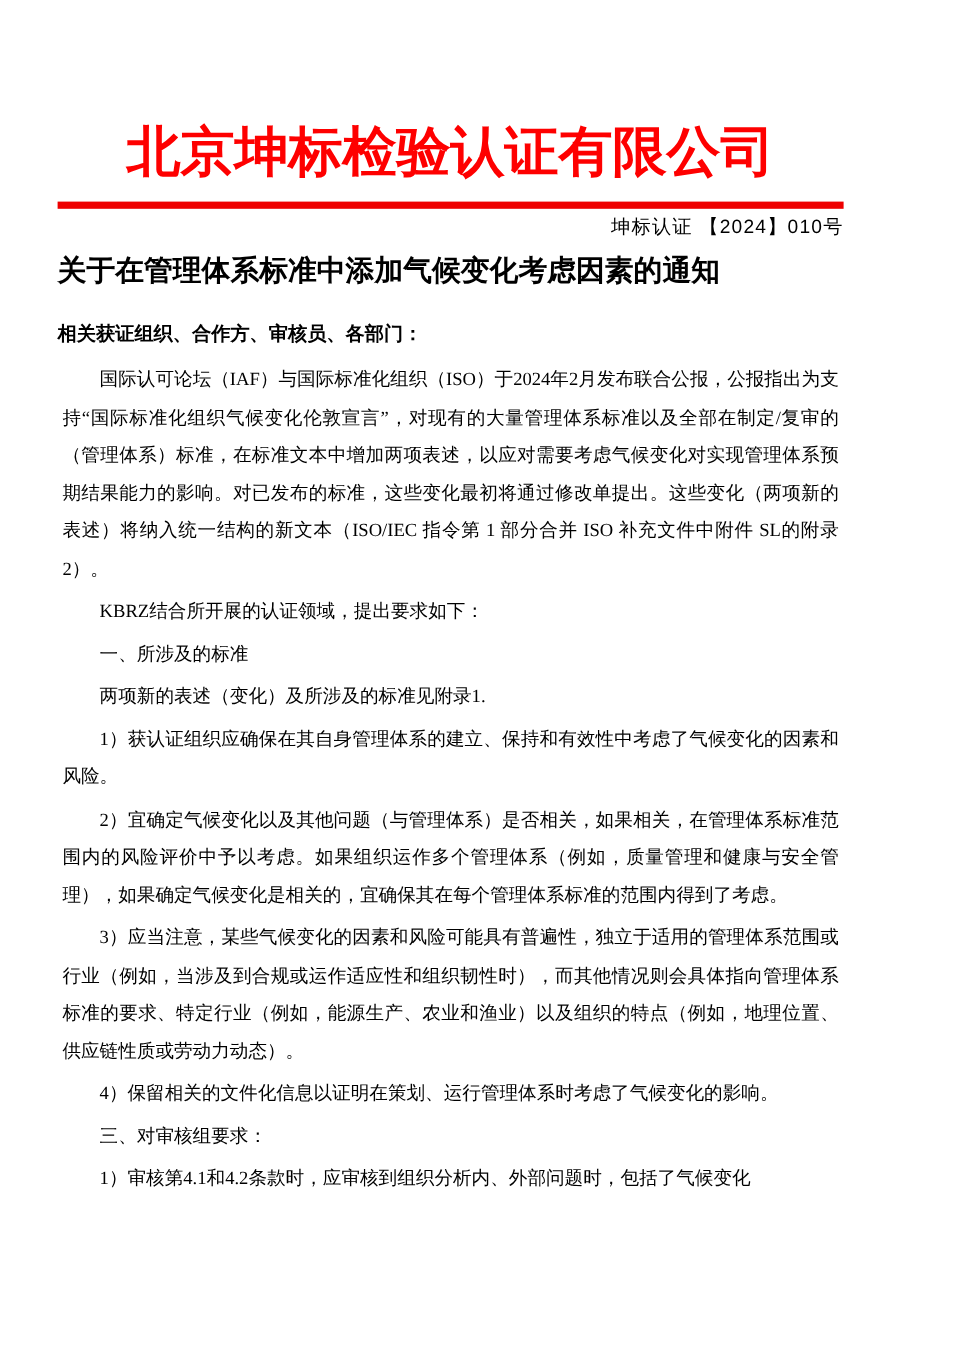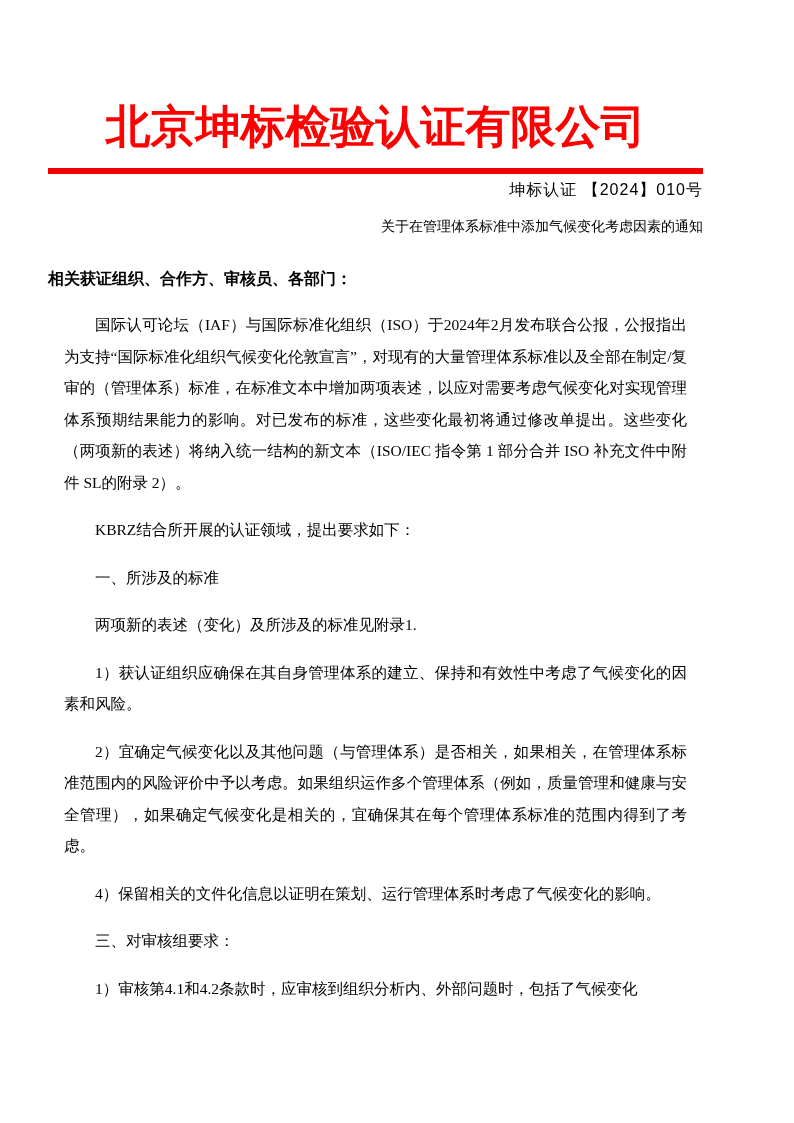--- a/index.html
+++ b/index.html
@@ -39,38 +39,38 @@
   .doc-no {
     margin-top: 5px;
     text-align: right;
     font-size: 16px;
     line-height: 22px;
     letter-spacing: 1px;
     font-family: "Liberation Sans", "DejaVu Sans", sans-serif;
   }
   .title {
     margin: 10px 0 0 0;
-    text-align: right;
-    font-size: 14px;
-    font-weight: normal;
+    text-align: left;
+    font-size: 24px;
+    font-weight: bold;
     line-height: 30px;
     font-family: "Liberation Sans", "DejaVu Sans", sans-serif;
   }
   .salutation {
     margin: 24px 0 0 0;
     font-size: 16px;
     font-weight: bold;
     line-height: 28px;
     font-family: "Liberation Sans", "DejaVu Sans", sans-serif;
   }
   .body-text {
     margin-top: 8px;
   }
   .para {
-    margin: 16px;
+    margin: 4px;
     font-size: 15.5px;
     line-height: 31.5px;
     text-align: justify;
     text-justify: inter-ideograph;
     text-indent: 2em;
     word-break: break-all;
   }
 </style>
 </head>
 <body>
@@ -88,20 +88,21 @@
     <main>
       <p class="salutation">相关获证组织、合作方、审核员、各部门：</p>
 
       <div class="body-text">
         <p class="para">国际认可论坛（IAF）与国际标准化组织（ISO）于2024年2月发布联合公报，公报指出为支持“国际标准化组织气候变化伦敦宣言”，对现有的大量管理体系标准以及全部在制定/复审的（管理体系）标准，在标准文本中增加两项表述，以应对需要考虑气候变化对实现管理体系预期结果能力的影响。对已发布的标准，这些变化最初将通过修改单提出。这些变化（两项新的表述）将纳入统一结构的新文本（ISO/IEC 指令第 1 部分合并 ISO 补充文件中附件 SL的附录 2）。</p>
         <p class="para">KBRZ结合所开展的认证领域，提出要求如下：</p>
         <p class="para">一、所涉及的标准</p>
         <p class="para">两项新的表述（变化）及所涉及的标准见附录1.</p>
         <p class="para">1）获认证组织应确保在其自身管理体系的建立、保持和有效性中考虑了气候变化的因素和风险。</p>
         <p class="para">2）宜确定气候变化以及其他问题（与管理体系）是否相关，如果相关，在管理体系标准范围内的风险评价中予以考虑。如果组织运作多个管理体系（例如，质量管理和健康与安全管理），如果确定气候变化是相关的，宜确保其在每个管理体系标准的范围内得到了考虑。</p>
+        <p class="para">3）应当注意，某些气候变化的因素和风险可能具有普遍性，独立于适用的管理体系范围或行业（例如，当涉及到合规或运作适应性和组织韧性时），而其他情况则会具体指向管理体系标准的要求、特定行业（例如，能源生产、农业和渔业）以及组织的特点（例如，地理位置、供应链性质或劳动力动态）。</p>
         <p class="para">4）保留相关的文件化信息以证明在策划、运行管理体系时考虑了气候变化的影响。</p>
         <p class="para">三、对审核组要求：</p>
         <p class="para">1）审核第4.1和4.2条款时，应审核到组织分析内、外部问题时，包括了气候变化</p>
       </div>
     </main>
 
   </div>
 </div>
 
 </body></html>

